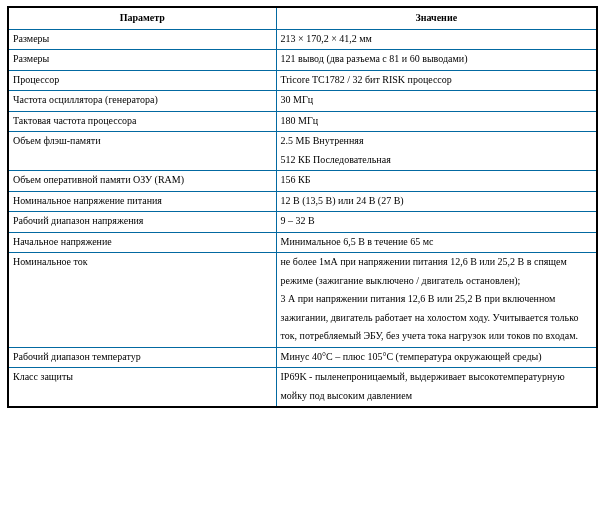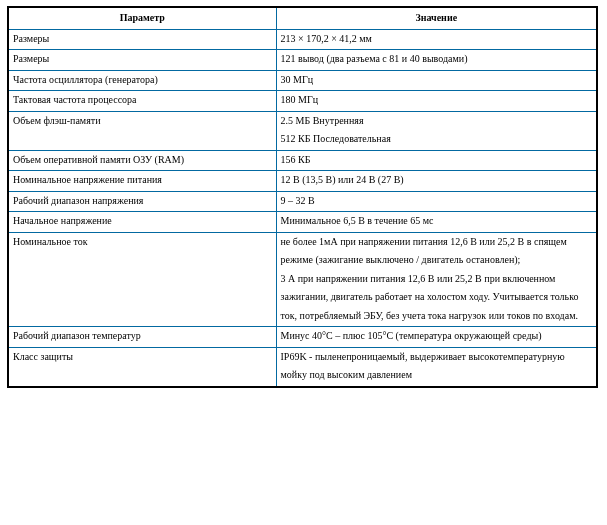--- a/index.html
+++ b/index.html
@@ -58,24 +58,30 @@
     <td>Размеры</td>
     <td>
           <div class="value-line">213 × 170,2 × 41,2 мм</div>
         </td>
   </tr>
 
 
   <tr>
     <td>Размеры</td>
     <td>
-          <div class="value-line">121 вывод (два разъема с 81 и 40 выводами)</div>
+          <div class="value-line">121 вывод (два разъема с 81 и 60 выводами)</div>
         </td>
   </tr>
 
+  <tr>
+    <td>Процессор</td>
+    <td>
+          <div class="value-line">Tricore TC1782 / 32 бит RISK процессор</div>
+        </td>
+  </tr>
 
   <tr>
     <td>Частота осциллятора (генератора)</td>
     <td>
           <div class="value-line">30 МГц</div>
         </td>
   </tr>
 
   <tr>
     <td>Тактовая частота процессора</td>

